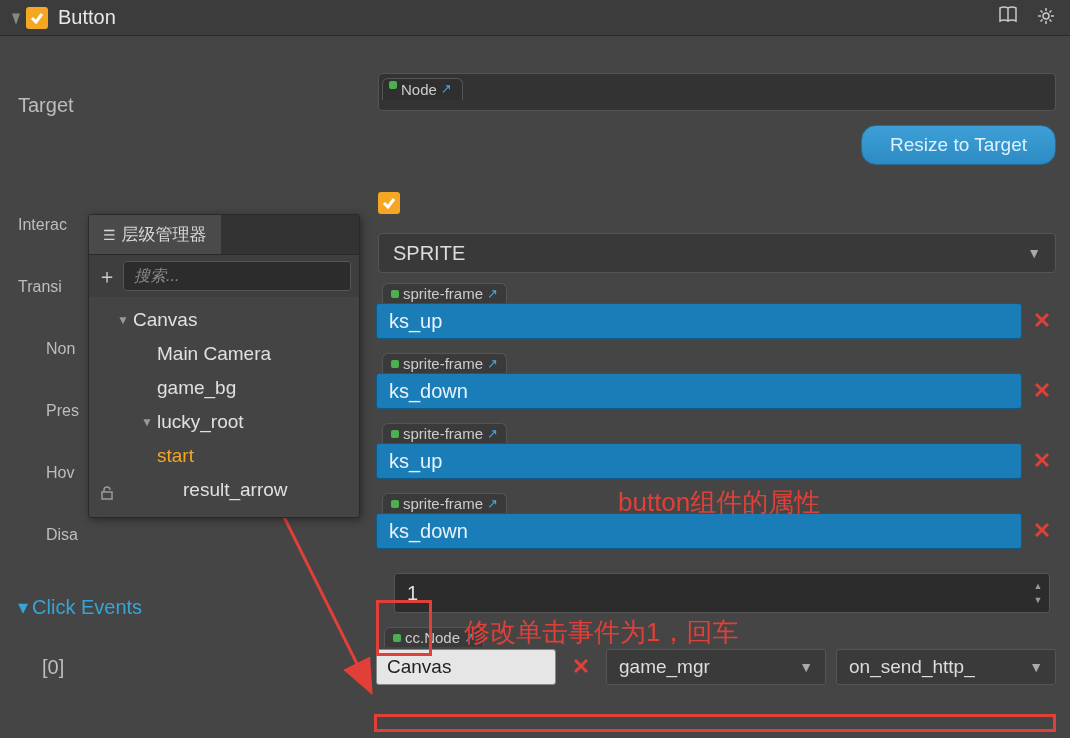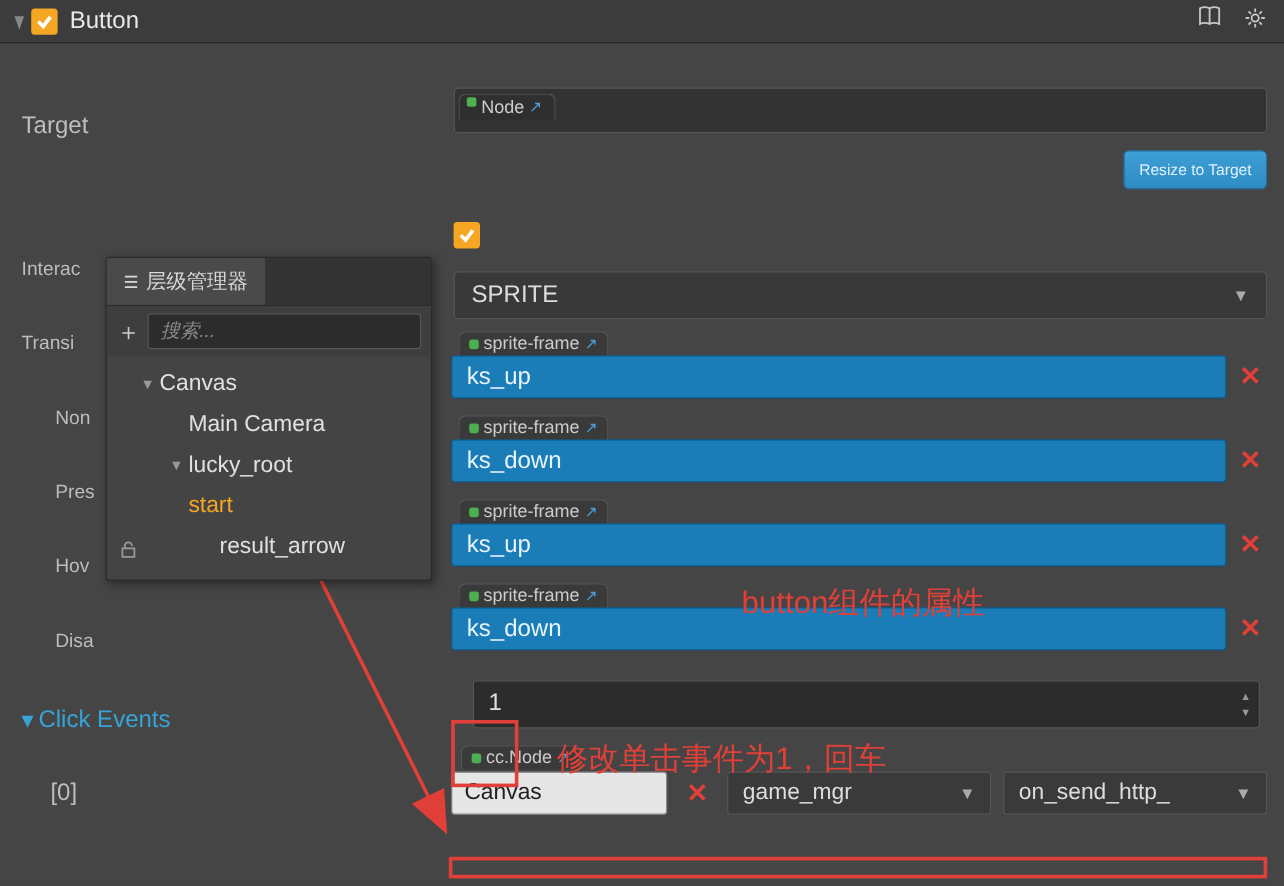--- a/index.html
+++ b/index.html
@@ -65,23 +65,23 @@
       display: flex; align-items: center;
       padding: 0 12px;
       color: #888;
       font-size: 21px;
     }
     .resize-btn-row { display: flex; justify-content: flex-end; padding-right: 14px; margin-top: 4px; margin-bottom: 10px; }
     .resize-btn {
       background: linear-gradient(#3e9fd6, #2d8bc4);
       color: #dff1ff;
       border: 1px solid #2a6a95;
-      border-radius: 5px;
-      padding: 8px 12px;
-      font-size: 13px;
+      border-radius: 15px;
+      padding: 8px 28px;
+      font-size: 19px;
     }
     .check-only .checkbox { margin-left: 0; }
     .select-box {
       background: #393939;
       border: 1px solid #555;
       border-radius: 4px;
       height: 40px;
       display: flex; align-items: center; justify-content: space-between;
       padding: 0 14px;
       color: #ddd; font-size: 20px;
@@ -363,20 +363,23 @@
     <div class="h-search-input">搜索...</div>
   </div>
   <div class="h-tree">
     <div class="h-item" style="padding-left:20px;">
         <span class="h-caret">▼</span>
         <span>Canvas</span>
       </div>
     <div class="h-item" style="padding-left:64px;">
         <span>Main Camera</span>
       </div>
+    <div class="h-item" style="padding-left:64px;">
+        <span>game_bg</span>
+      </div>
     <div class="h-item" style="padding-left:44px;">
         <span class="h-caret">▼</span>
         <span>lucky_root</span>
       </div>
     <div class="h-item selected" style="padding-left:64px;">
         <span>start</span>
       </div>
     <div class="h-item" style="padding-left:90px;">
         <span>result_arrow</span>
       </div>

